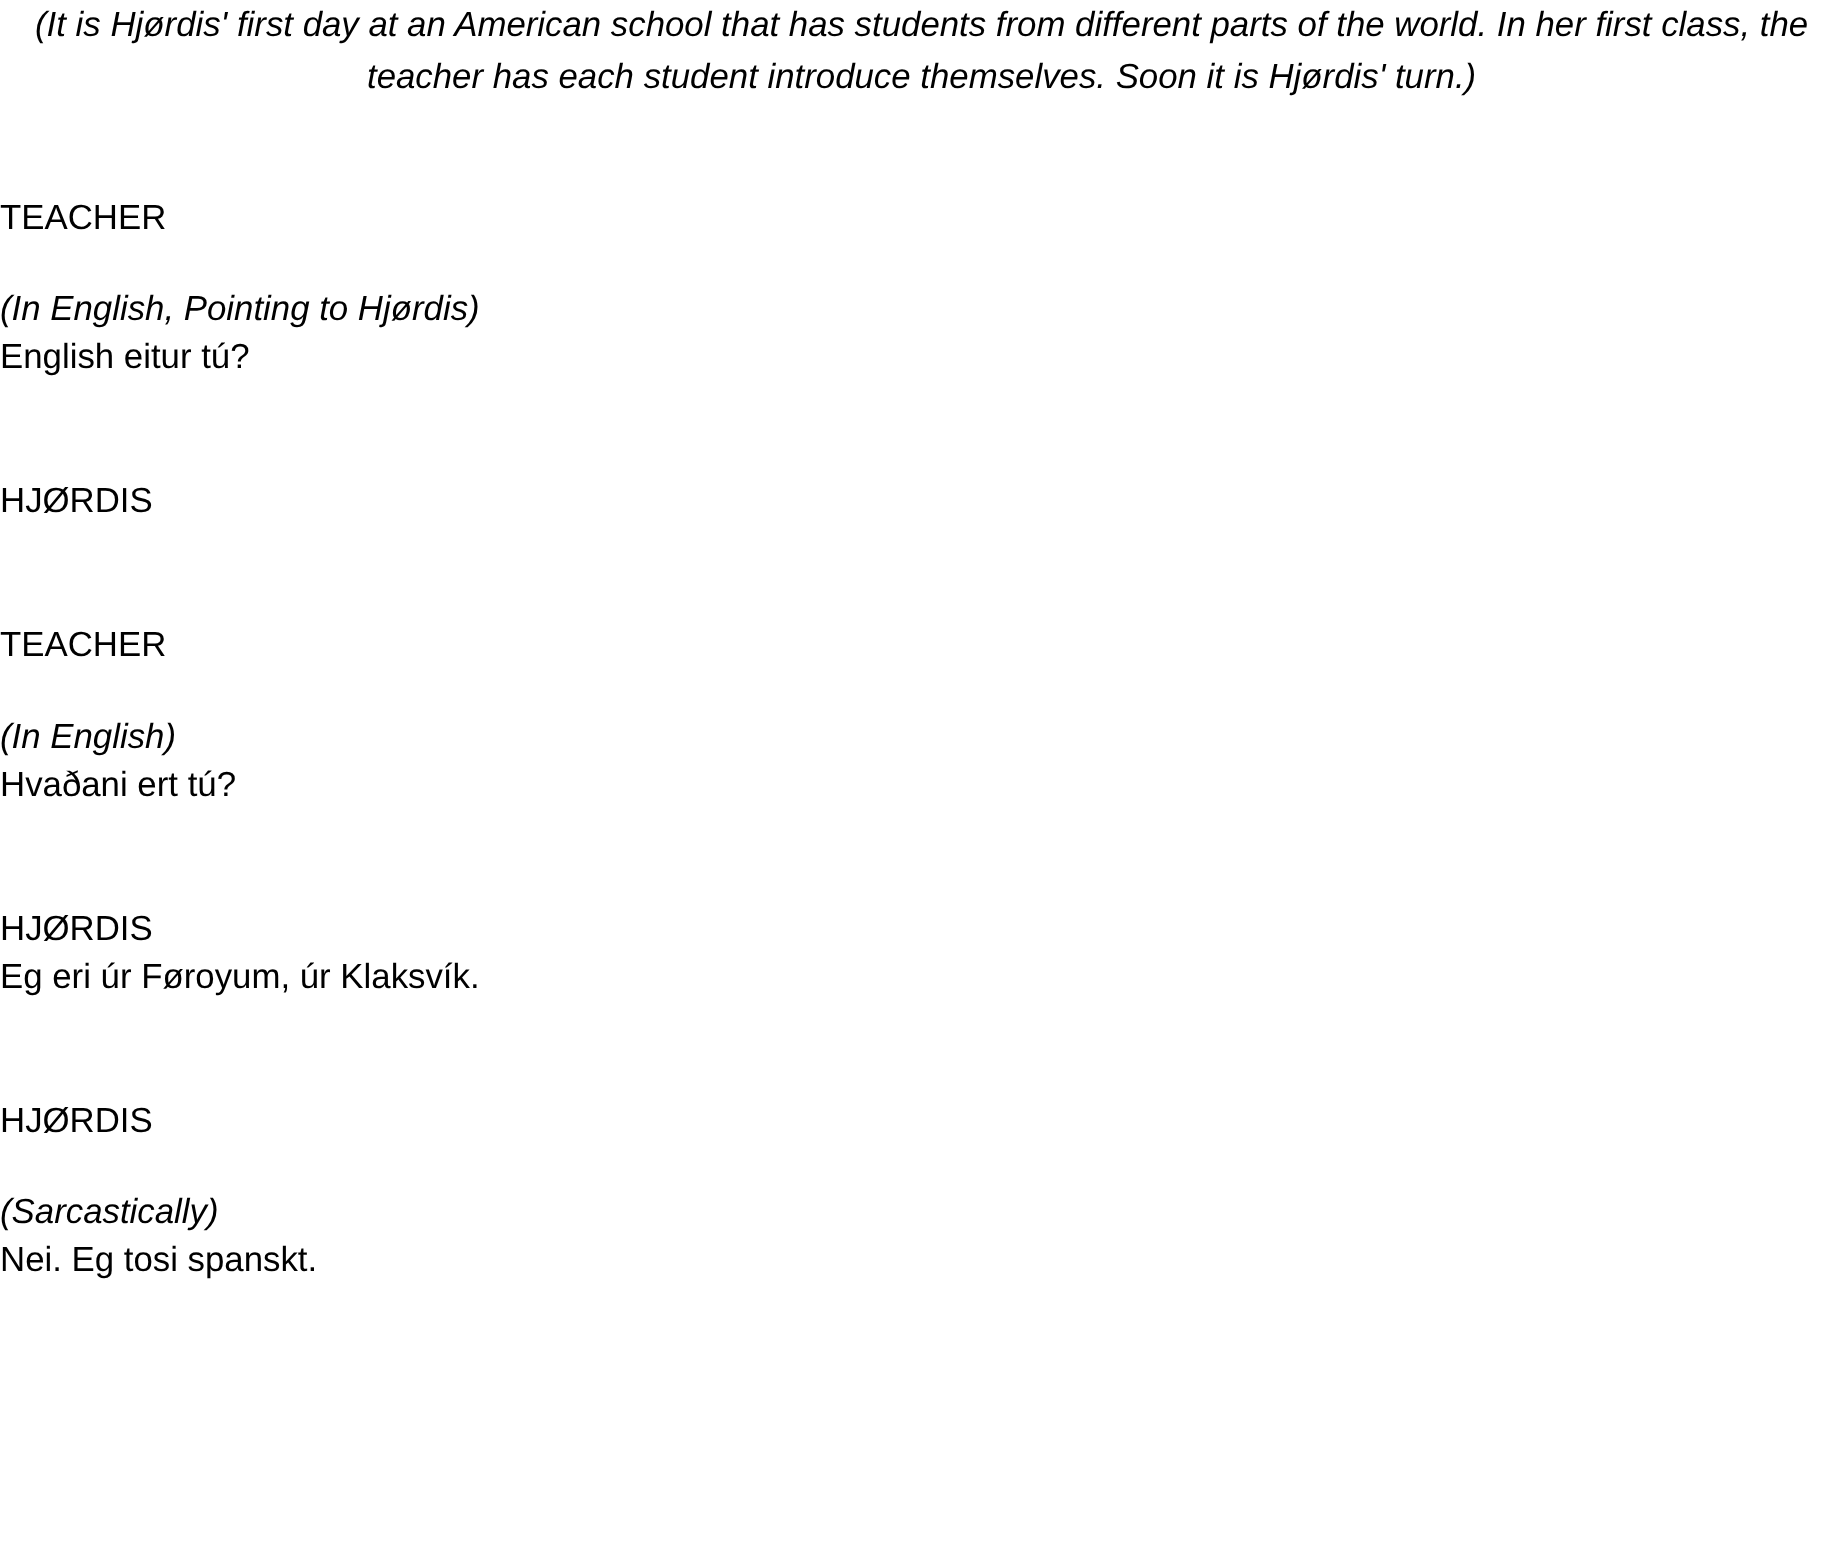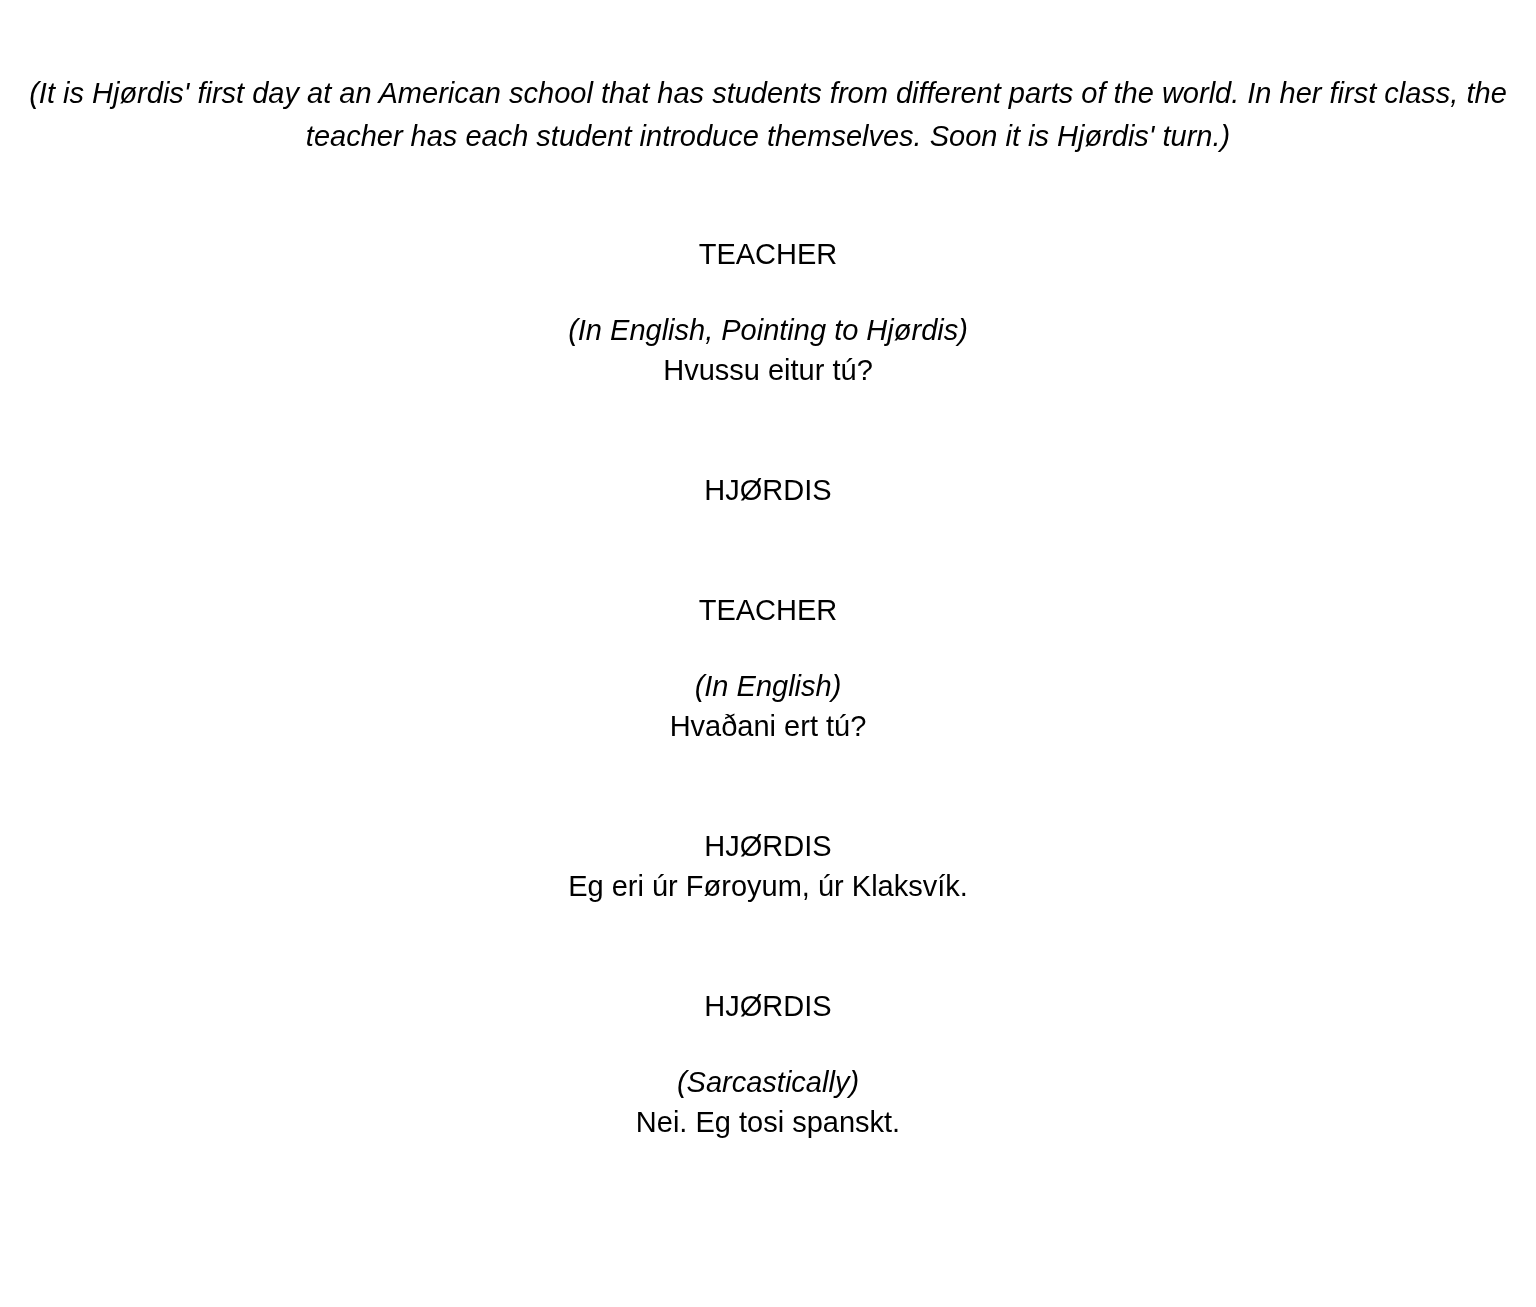--- a/index.html
+++ b/index.html
@@ -10,33 +10,32 @@
   body {
     width: 1536px;
     height: 1307px;
     font-family: "Liberation Sans", sans-serif;
     color: #000000;
     overflow: hidden;
   }
   .page {
     width: 1536px;
     height: 1307px;
-    padding-top: 72px;
     box-sizing: border-box;
   }
   .stage-direction {
     font-style: italic;
     font-size: 29px;
     line-height: 43px;
     text-align: center;
     padding: 0 22px;
     margin: 0 auto 76px auto;
   }
   .dialogue-block {
-    text-align: center;
+    text-align: left;
     font-size: 29px;
     line-height: 40px;
     margin-bottom: 80px;
   }
   .character-name,
   .dialogue-line {
     font-style: normal;
   }
   .parenthetical {
     font-style: italic;
@@ -49,21 +48,21 @@
 </head>
 <body>
 
 <div class="page">
 
   <p class="stage-direction">(It is Hjørdis' first day at an American school that has students from different parts of the world. In her first class, the teacher has each student introduce themselves. Soon it is Hjørdis' turn.)</p>
 
   <div class="dialogue-block">
     <span class="character-name">TEACHER</span>
     <span class="parenthetical">(In English, Pointing to Hjørdis)</span>
-    <span class="dialogue-line">Hvussu eitur tú?</span>
+    <span class="dialogue-line">English eitur tú?</span>
   </div>
 
   <div class="dialogue-block">
     <span class="character-name">HJØRDIS</span>
   </div>
 
   <div class="dialogue-block">
     <span class="character-name">TEACHER</span>
     <span class="parenthetical">(In English)</span>
     <span class="dialogue-line">Hvaðani ert tú?</span>

